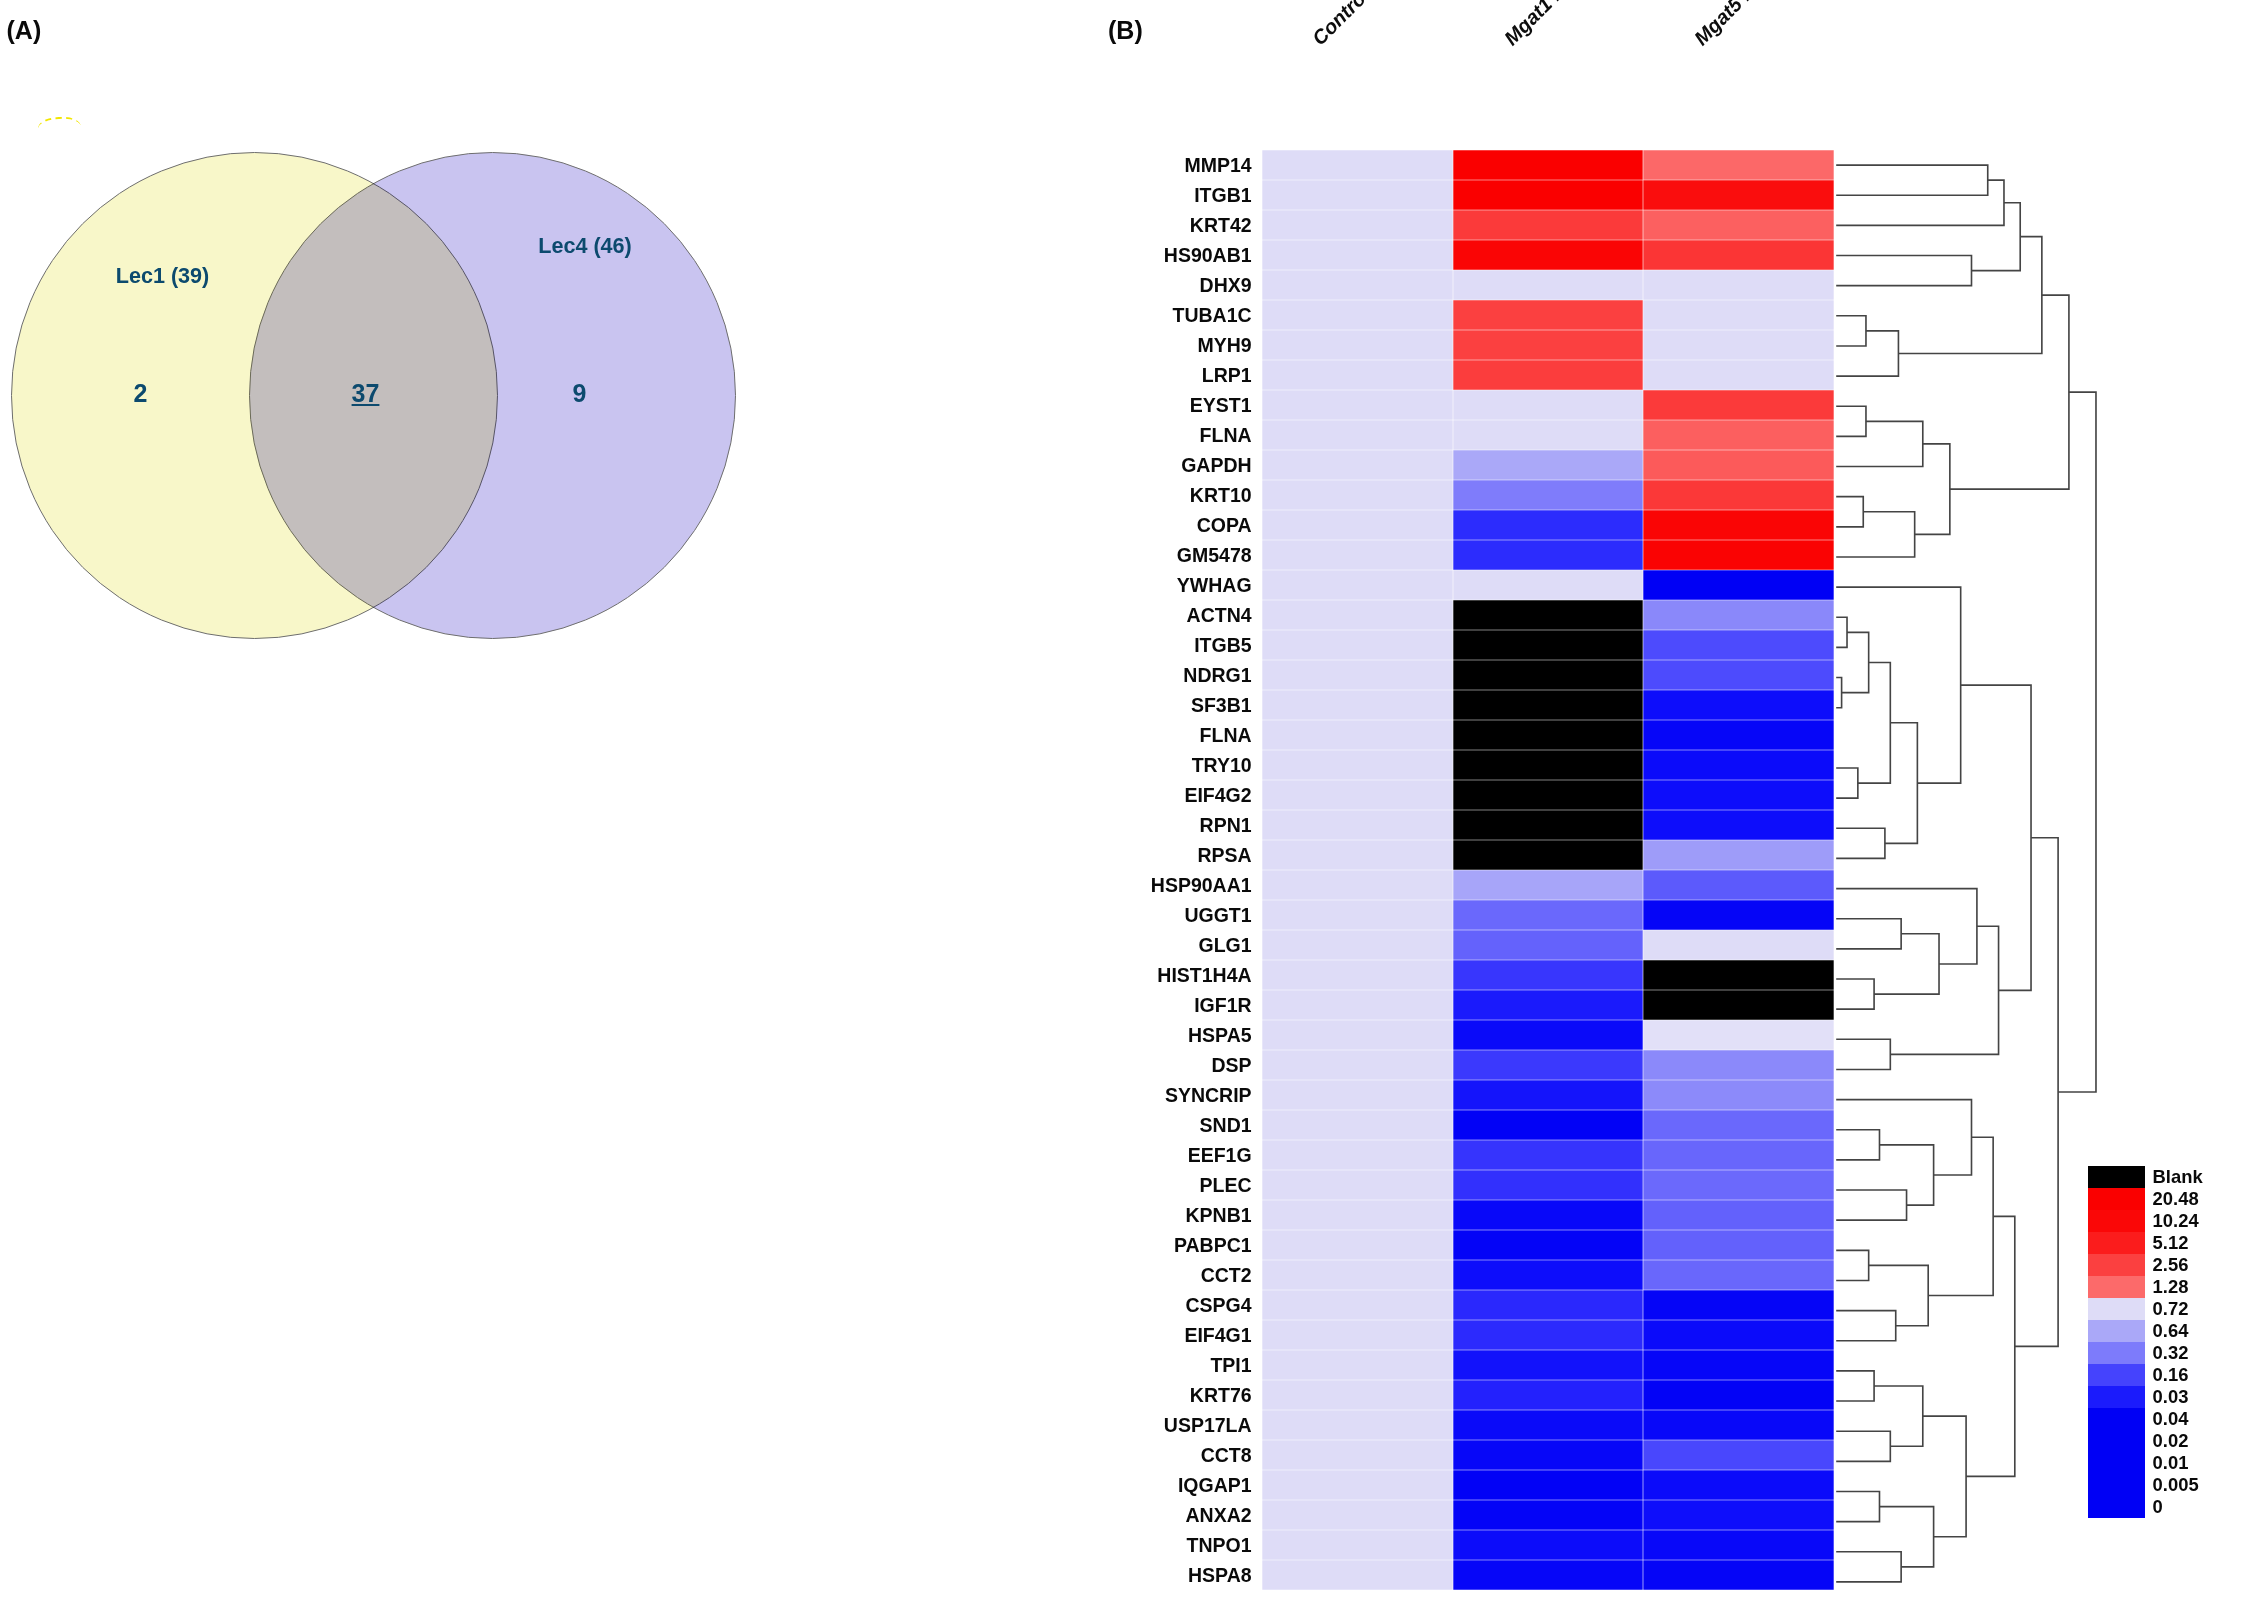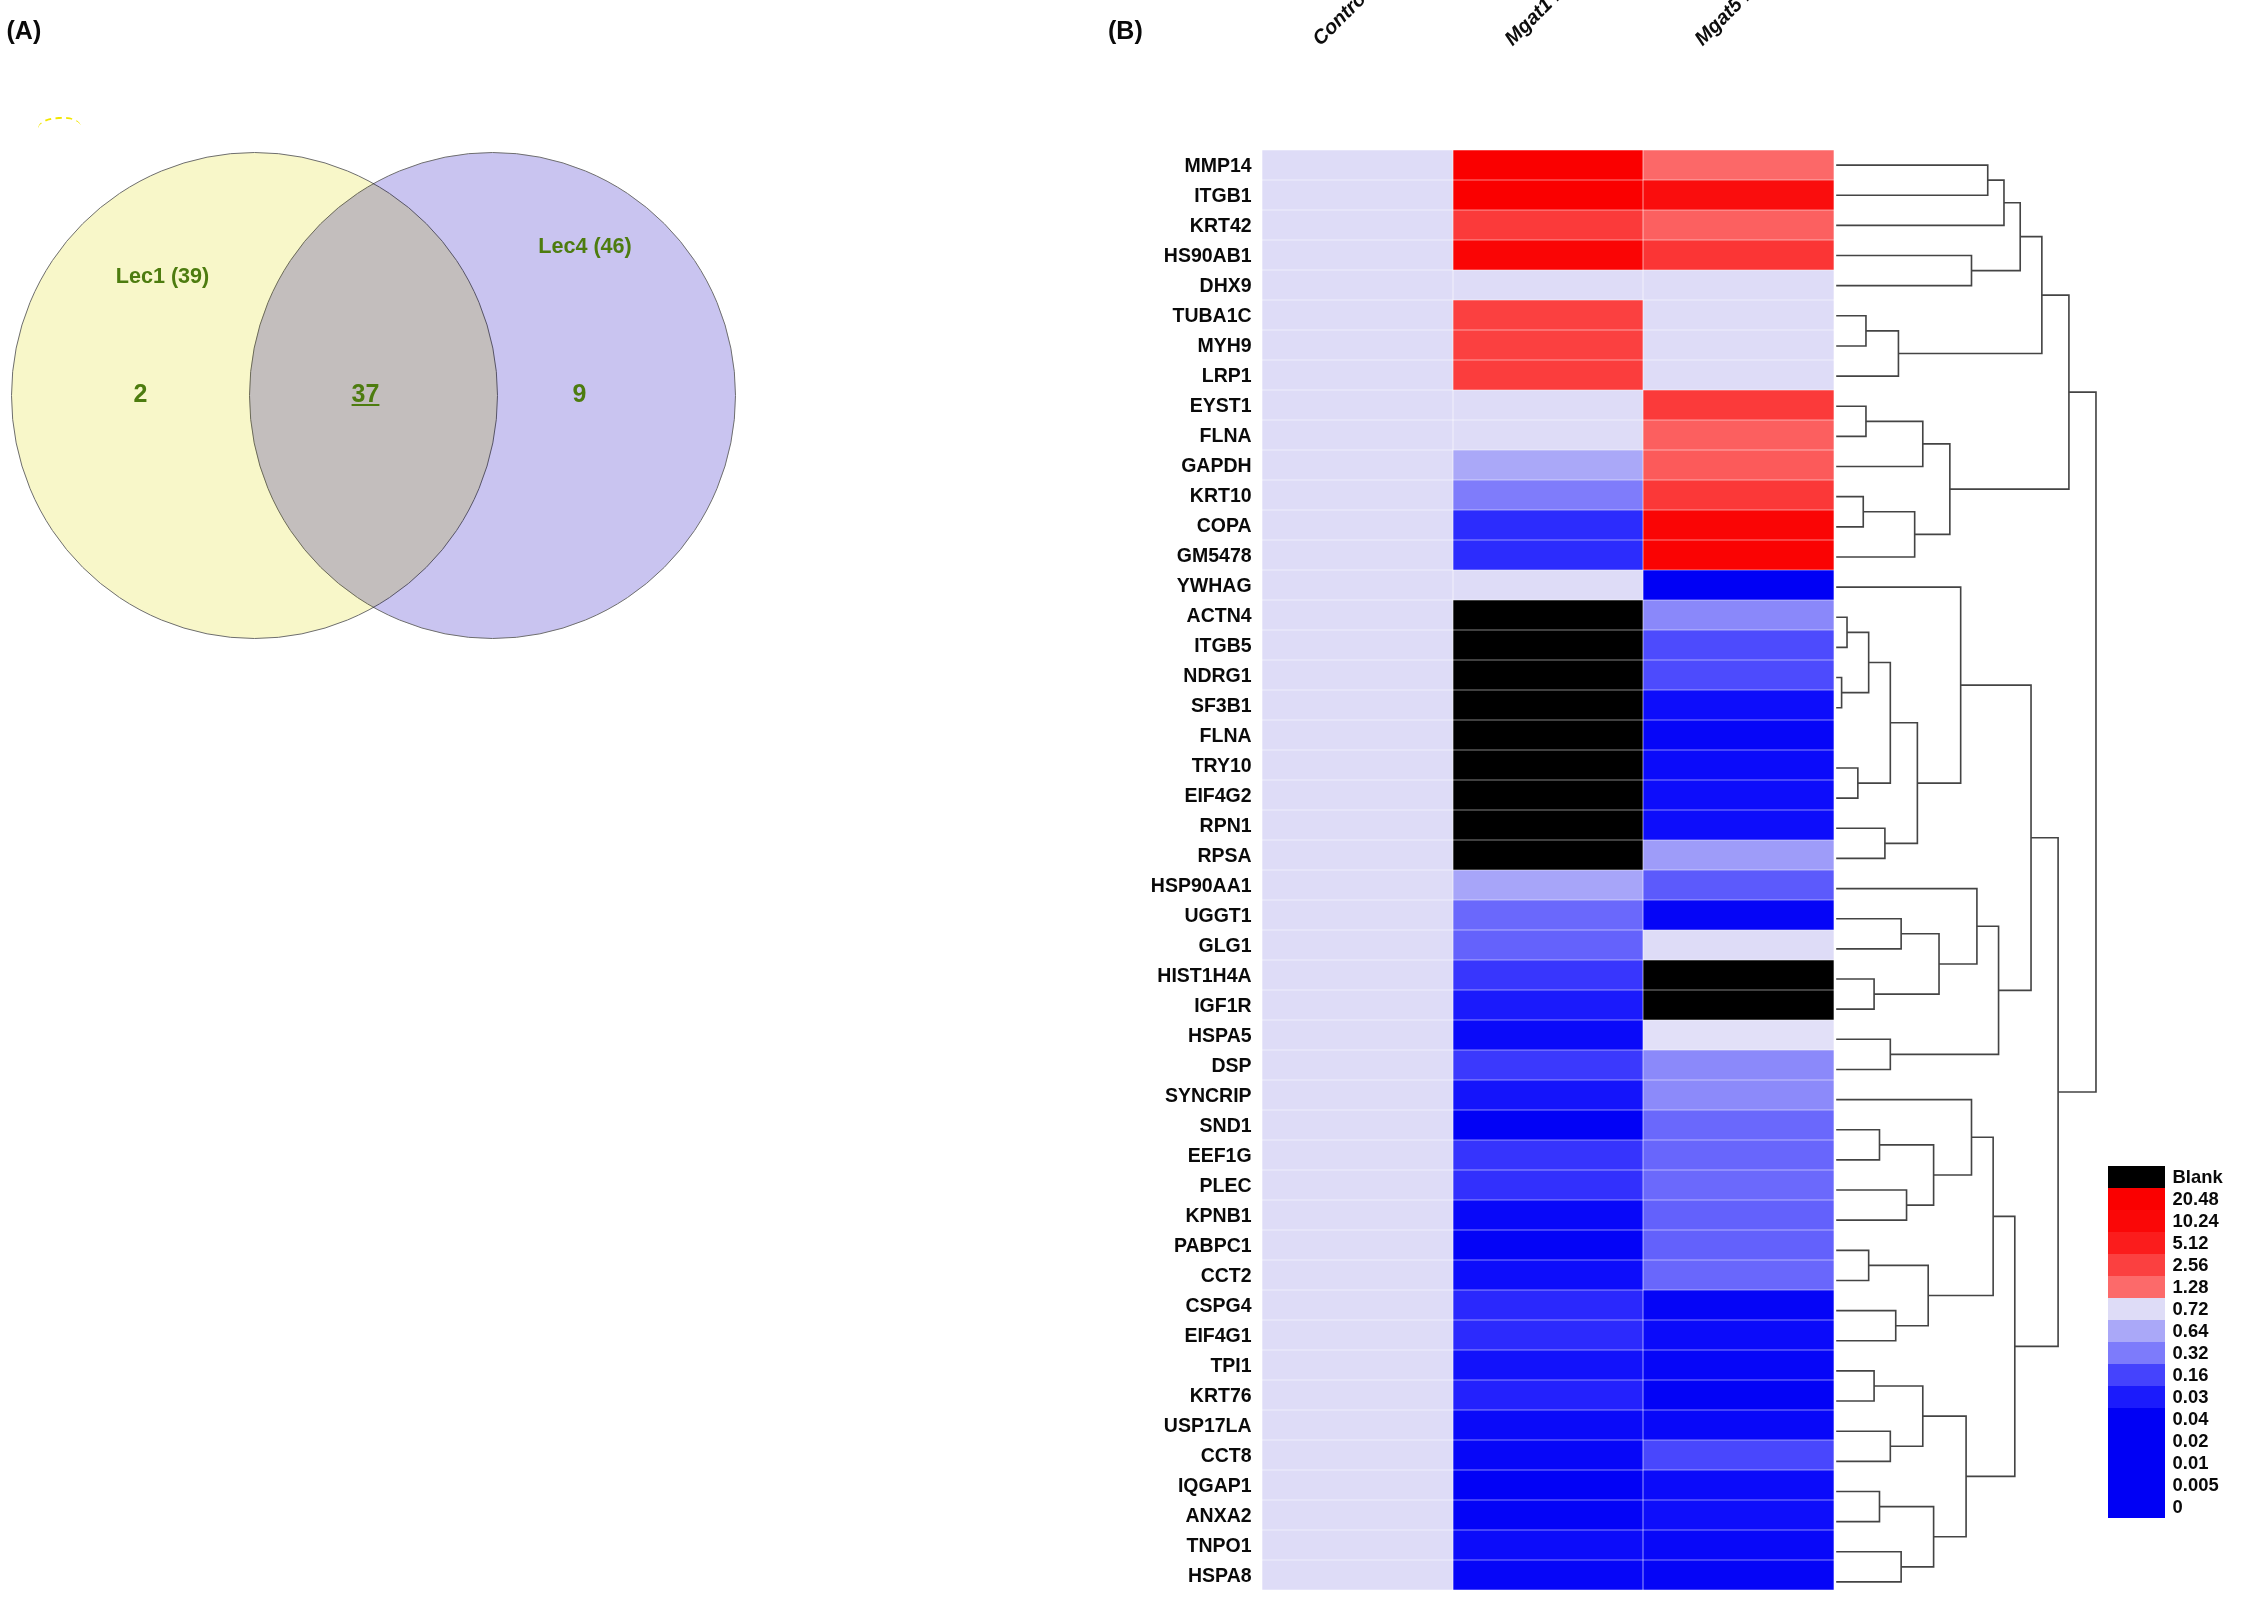--- a/index.html
+++ b/index.html
@@ -14,21 +14,21 @@
   #panel-b-label{left:1108px;top:16px;}
 
   
   #venn{position:absolute;left:0px;top:49px;width:1055px;height:822px;}
   .venn-circle{position:absolute;border-radius:50%;border:1.6px solid #6e6e6e;
                box-sizing:border-box;}
   #venn-circle-left{left:10.8px;top:103px;width:487px;height:487px;
                     background:#f8f7c9;}
   #venn-circle-right{left:249px;top:103px;width:487px;height:487px;
                      background:#c9c4f0;mix-blend-mode:multiply;}
-  .venn-text{position:absolute;font-weight:bold;color:#4d7c0f;text-align:center;}
+  .venn-text{position:absolute;font-weight:bold;color:#0c4a6e;text-align:center;}
   #venn-label-left{left:92px;top:214px;width:141px;font-size:21.6px;text-align:center;}
   #venn-label-right{left:509px;top:184px;width:152px;font-size:21.6px;}
   #venn-count-left{left:116px;top:330px;width:49px;font-size:25px;}
   #venn-count-center{left:333px;top:330px;width:65px;font-size:25px;text-decoration:underline;}
   #venn-count-right{left:555px;top:330px;width:49px;font-size:25px;}
   
   #venn-artifact{position:absolute;left:38px;top:68px;width:43px;height:19.5px;
                  border-top:2.7px dashed #f2e600;border-radius:50%/60%;
                  transform:rotate(-3deg);}
 
@@ -57,21 +57,21 @@
              grid-auto-rows:30px;gap:0;}
   .heat-cell{width:100%;height:100%;box-shadow:0 0 0 0.3px #ffffff inset;}
 
   
   #dendrogram{position:absolute;left:732px;top:150px;
               width:271px;height:1447px;}
   #dendrogram svg{display:block;}
 
   
   #legend{position:absolute;left:984px;top:1166px;width:168px;}
-  .legend-row{display:flex;align-items:center;height:22px;margin-left:20px;}
+  .legend-row{display:flex;align-items:center;height:22px;}
   .legend-swatch{width:57px;height:22px;flex:0 0 57px;}
   .legend-text{font-size:18.4px;font-weight:bold;color:#0a0a0a;
                padding-left:7.6px;line-height:22px;}
 </style>
 </head>
 <body>
 
 <div class="panel-label" id="panel-a-label">(A)</div>
 
 <div id="venn">

